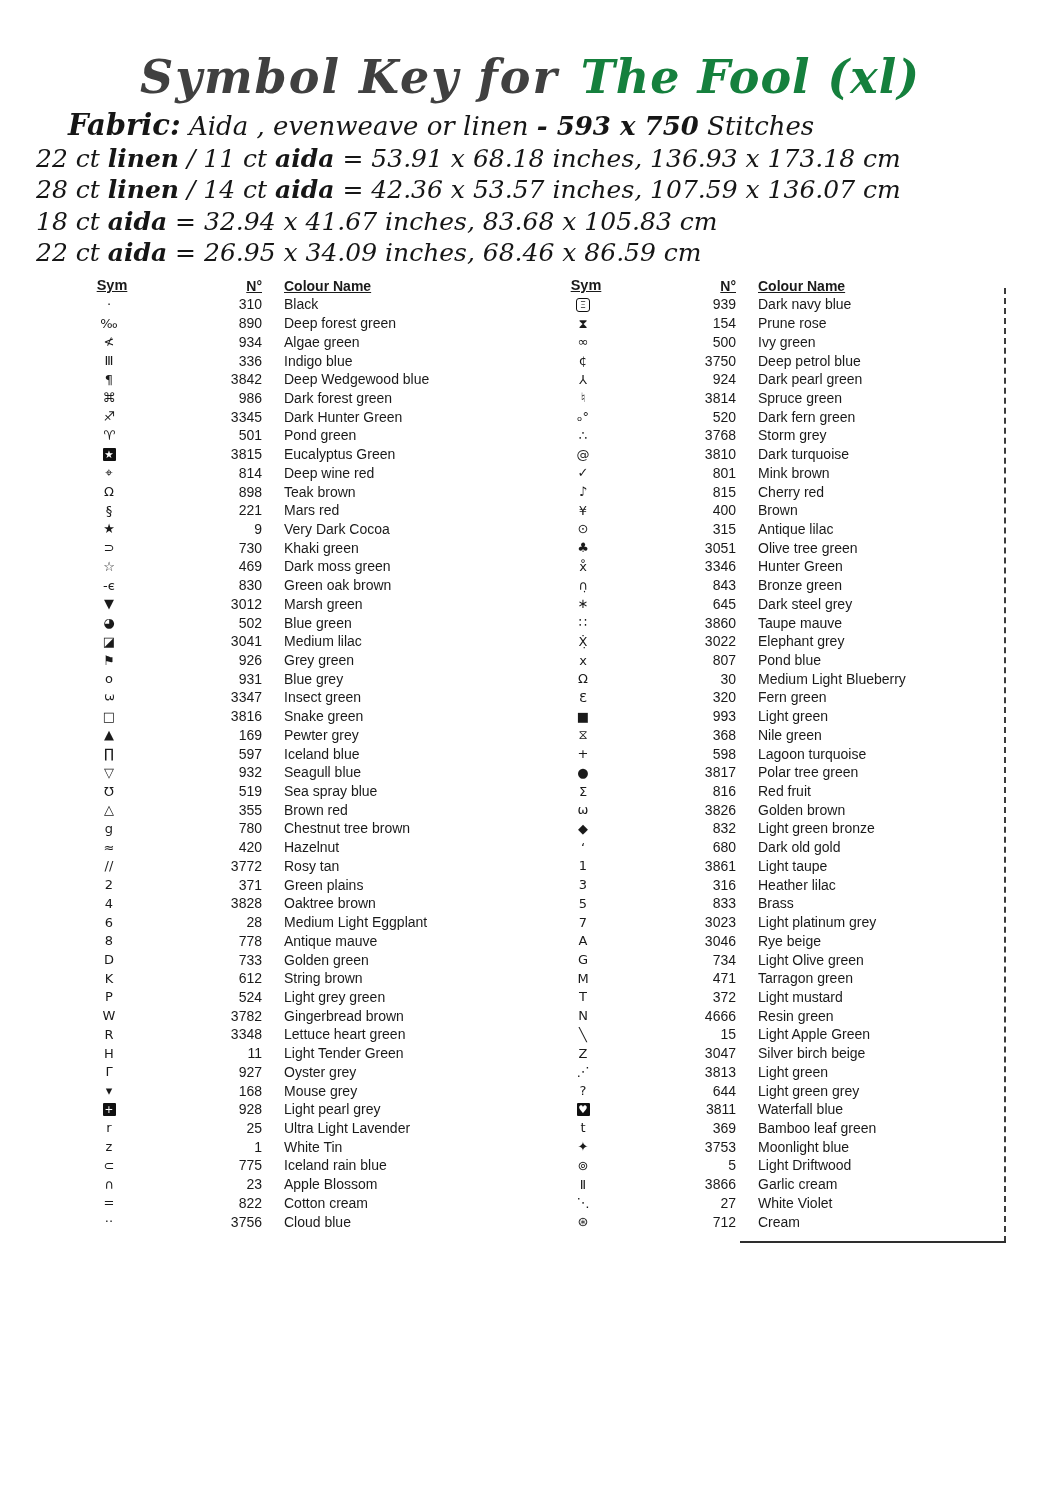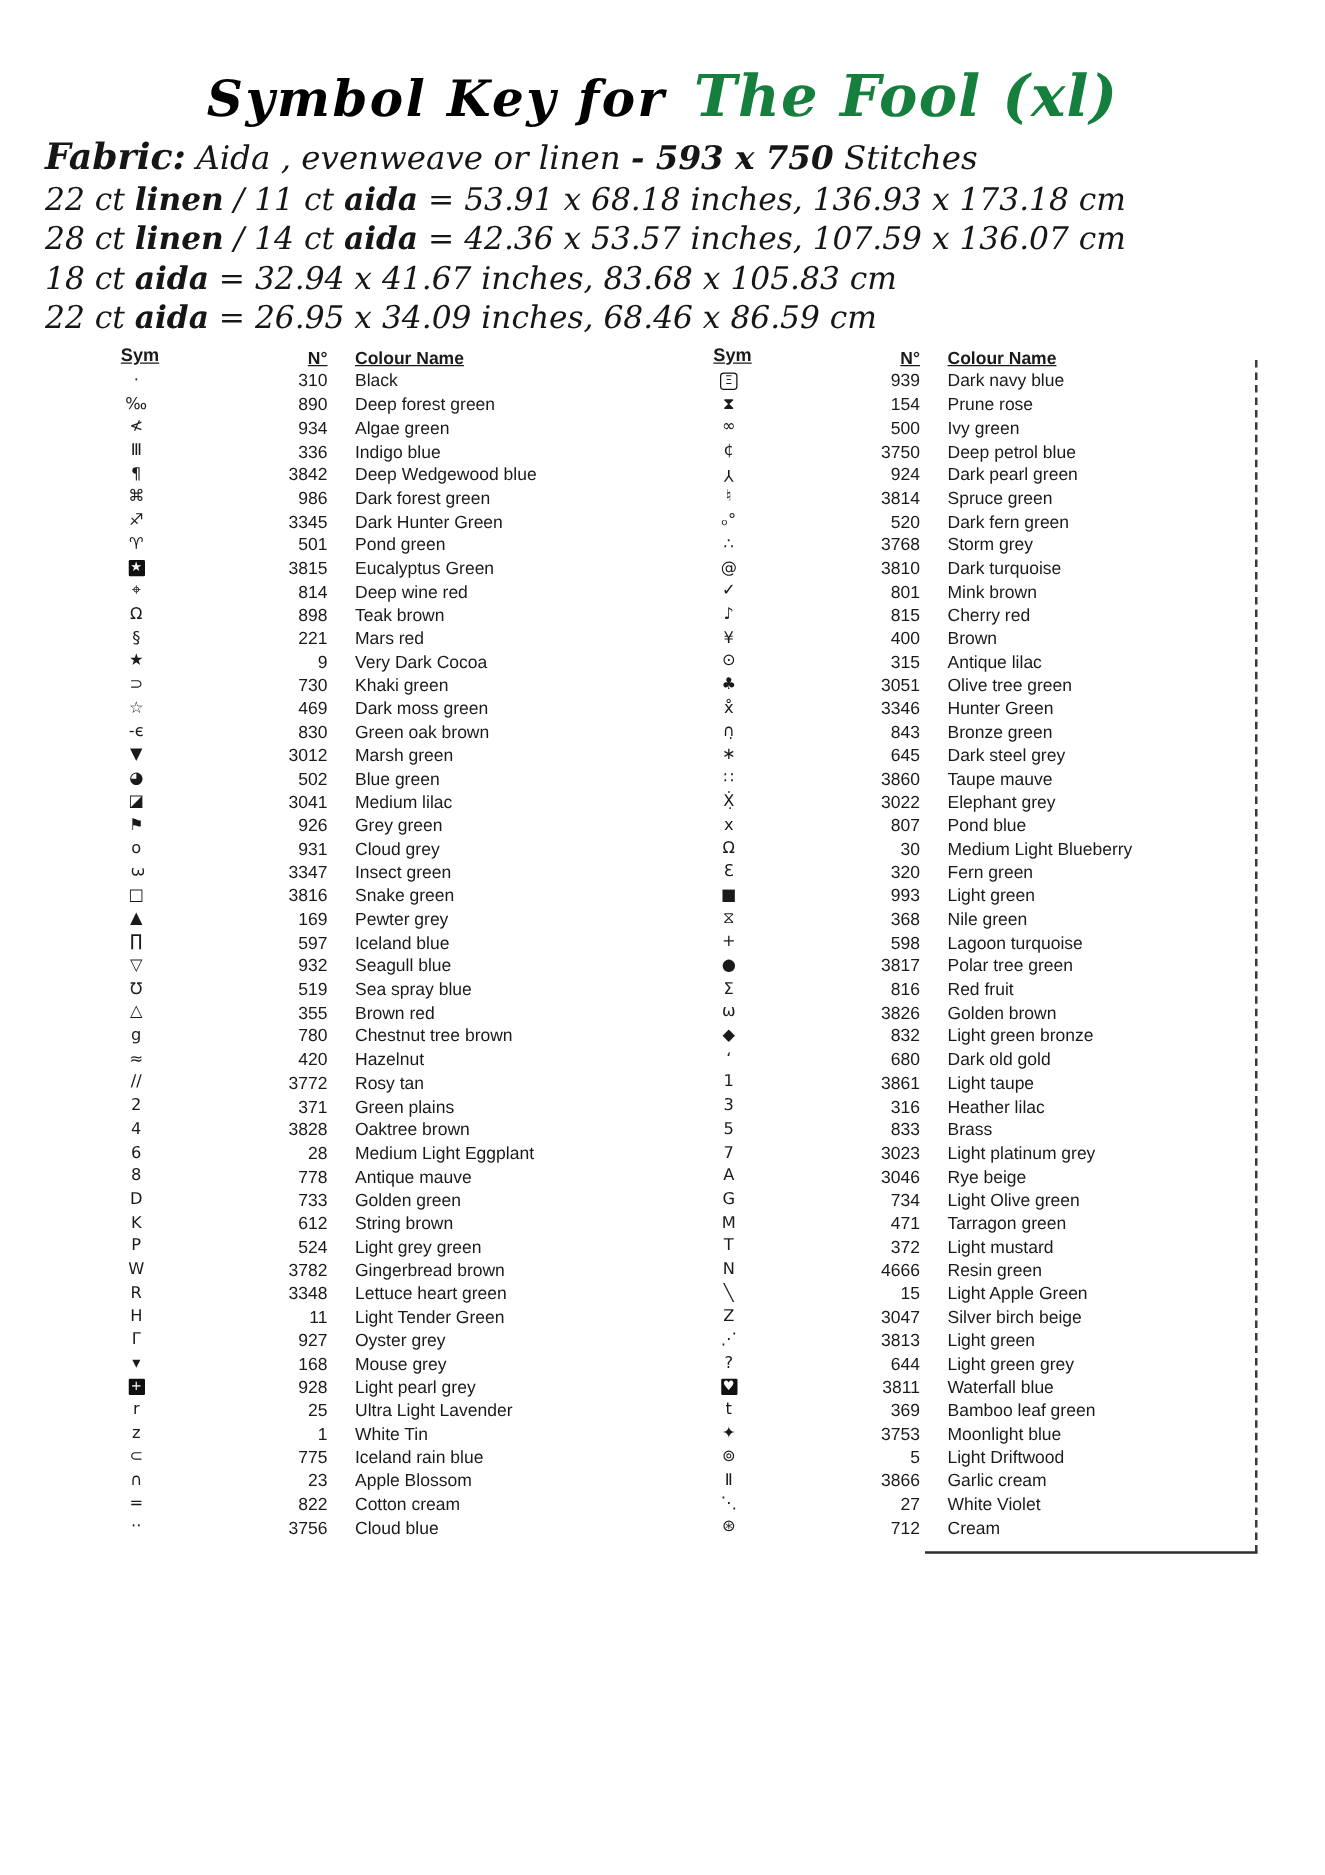--- a/index.html
+++ b/index.html
@@ -6,29 +6,29 @@
   body{
     width:1060px;height:1500px;position:relative;background:#ffffff;
     font-family:"Liberation Sans",sans-serif;color:#1a1a1a;overflow:hidden;
   }
   
   .title-row{
     position:absolute;top:50px;left:0;width:1060px;text-align:center;
     font-family:"DejaVu Serif",serif;font-style:italic;font-weight:bold;
     white-space:nowrap;
   }
-  .title-prefix{font-size:40px;letter-spacing:2px;color:#000000;}
+  .title-prefix{font-size:46px;letter-spacing:2px;color:#404040;}
   .title-name{font-size:46px;letter-spacing:1px;margin-left:22px;}
   
   .fabric{
     position:absolute;top:110px;left:36px;width:1000px;
     font-family:"DejaVu Serif",serif;font-style:italic;color:#161616;
   }
   .fabric-line{font-size:25px;line-height:31.5px;white-space:nowrap;}
-  .fabric-line:first-child{font-size:26px;}
+  .fabric-line:first-child{font-size:26px;margin-left:32px;}
   .seg-b{font-weight:bold;}
   .seg-big{font-size:29px;font-weight:bold;}
   
   .half{position:absolute;top:276px;}
   #half-left{left:76px;width:458px;}
   #half-right{left:550px;width:460px;}
   .trow{
     display:grid;grid-template-columns:66px 120px auto;
     height:18.72px;align-items:center;
   }
@@ -166,21 +166,21 @@
         <div class="c name">Medium lilac</div>
       </div>
       <div class="trow">
         <div class="c sym"><span class="g">⚑</span></div>
         <div class="c num">926</div>
         <div class="c name">Grey green</div>
       </div>
       <div class="trow">
         <div class="c sym"><span class="g">o</span></div>
         <div class="c num">931</div>
-        <div class="c name">Cloud grey</div>
+        <div class="c name">Blue grey</div>
       </div>
       <div class="trow">
         <div class="c sym"><span class="g rot90">3</span></div>
         <div class="c num">3347</div>
         <div class="c name">Insect green</div>
       </div>
       <div class="trow">
         <div class="c sym"><span class="g">□</span></div>
         <div class="c num">3816</div>
         <div class="c name">Snake green</div>

